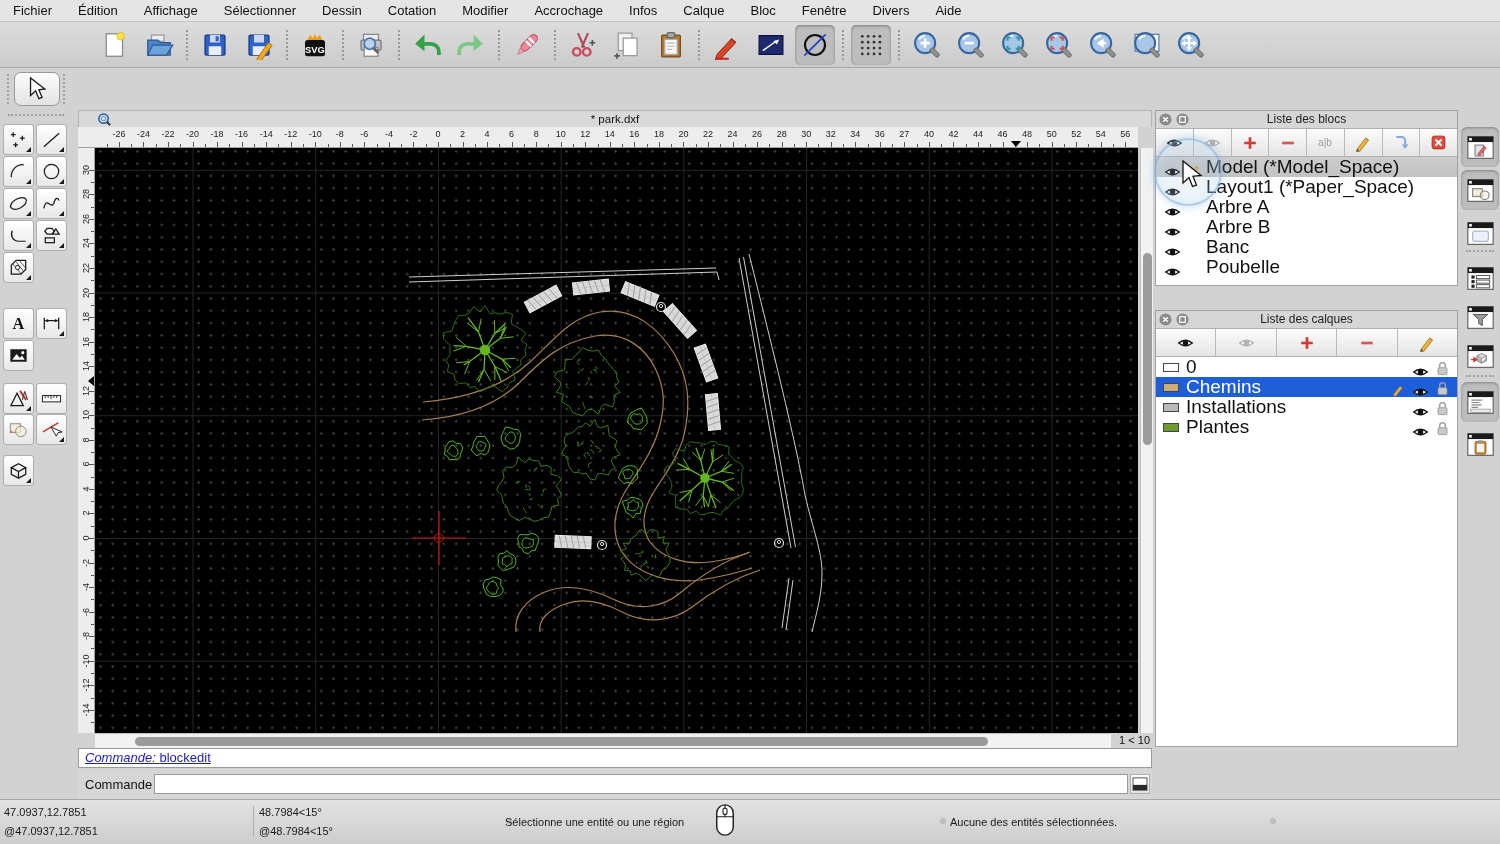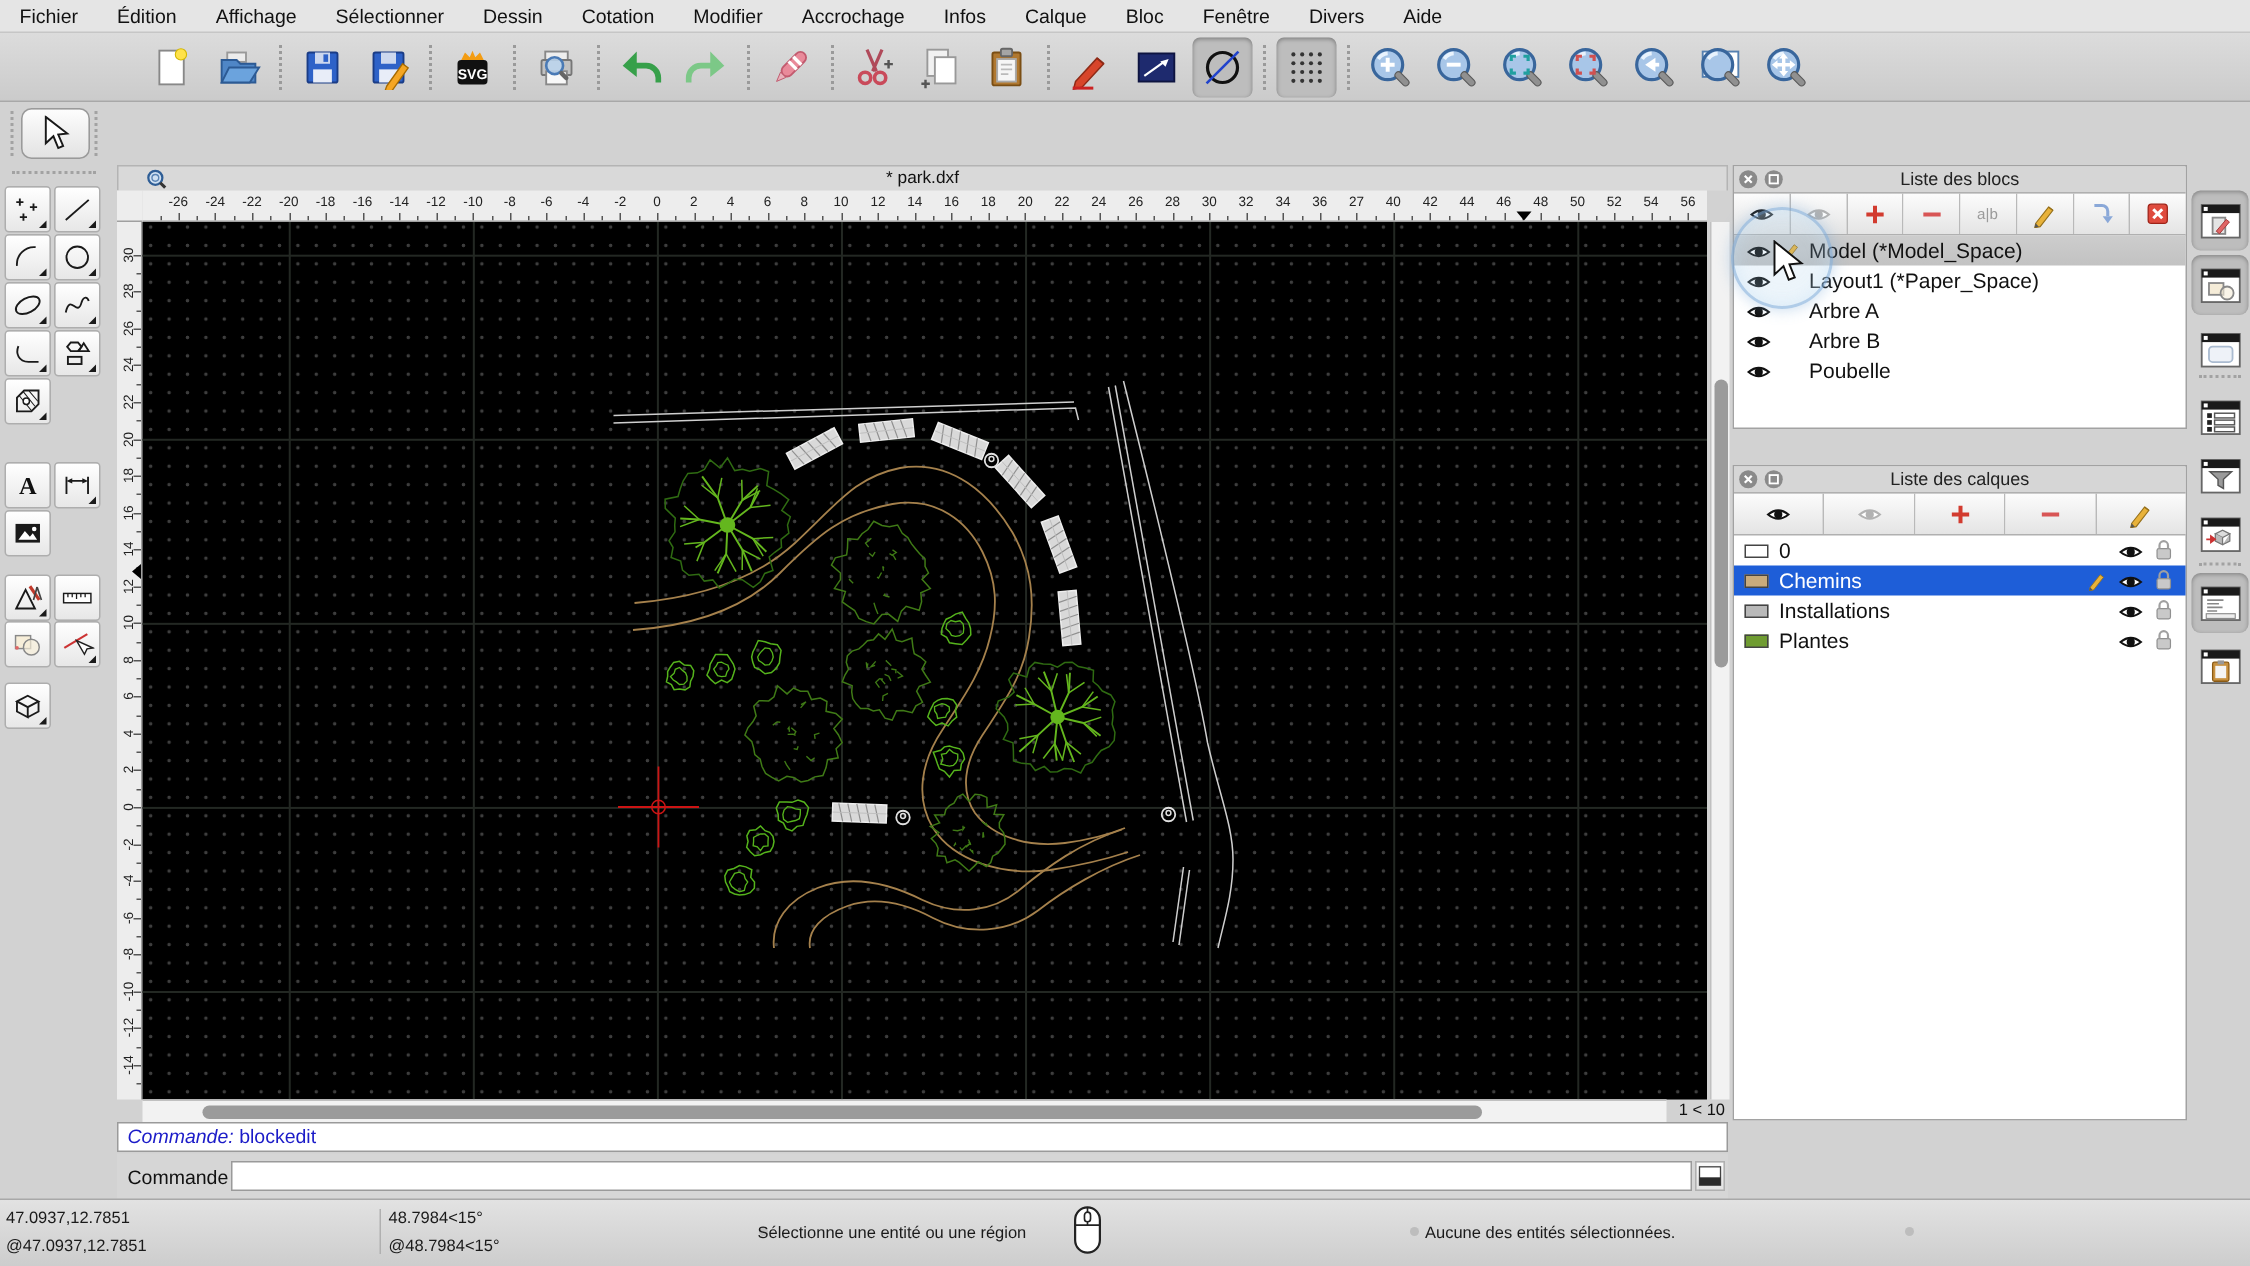--- a/index.html
+++ b/index.html
@@ -71,39 +71,39 @@
   
   #vscroll { position:absolute; left:1140px; top:148px; width:13px; height:585px; background:#f2f2f2; border-left:1px solid #c0c0c0; }
   #vscroll .thumb { position:absolute; left:2px; top:105px; width:9px; height:192px; background:#9b9b9b; border-radius:5px; }
   #hscroll { position:absolute; left:95px; top:733px; width:1016px; height:15px; background:#f2f2f2; border-top:1px solid #c0c0c0; }
   #hscroll .thumb { position:absolute; left:40px; top:3px; width:853px; height:9px; background:#9b9b9b; border-radius:5px; }
   .zoom-indicator { position:absolute; left:1108px; top:733px; width:44px; height:15px; font-size:11px; color:#111;
     text-align:right; line-height:15px; padding-right:2px; }
 
   
   .cmd-history { position:absolute; left:78px; top:748px; width:1074px; height:20px; background:#fff;
-    border:1px solid #9a9a9a; font-size:13px; line-height:18px; padding-left:6px; color:#1b1bc8; }
+    border:1px solid #9a9a9a; font-size:13px; line-height:18px; padding-left:6px; color:#1b1bc8;text-decoration:underline; }
   .cmd-label-hist { font-style:italic; }
   .cmd-row { position:absolute; left:78px; top:769px; width:1074px; height:30px; background:#d6d6d6; }
   .cmd-prompt { position:absolute; left:7px; top:8px; font-size:13px; color:#111; }
   .cmd-row input { position:absolute; left:76px; top:5px; width:974px; height:20px; border:1px solid #9a9a9a;
     font-size:13px; font-family:"Liberation Sans",sans-serif; padding:0 4px; background:#fff; }
   .cmd-btn { position:absolute; right:2px; top:5px; width:20px; height:20px; border:1px solid #b0b0b0;
     background:linear-gradient(#fafafa,#e2e2e2); display:flex; align-items:center; justify-content:center; }
 
   
   .dock { position:absolute; left:1155px; width:303px; background:#fff; border:1px solid #a2a2a2; }
   .dock-title { height:18px; background:#d6d6d6; border-bottom:1px solid #b0b0b0; position:relative;
     text-align:center; font-size:12px; color:#222; line-height:17px; }
   .dock-title .tbtns { position:absolute; left:3px; top:2px; display:flex; gap:4px; }
   .dock-toolbar { display:flex; border-bottom:1px solid #b0b0b0; }
   .dock-tb-btn { flex:1; height:27px; border-right:1px solid #b9b9b9; background:linear-gradient(#fcfcfc,#e4e4e4);
     display:flex; align-items:center; justify-content:center; }
   .dock-tb-btn:last-child { border-right:none; }
-  .list-row { position:relative; height:20px; font-size:14px; color:#111; display:flex; align-items:center; }
+  .list-row { position:relative; height:20px; font-size:19px; color:#111; display:flex; align-items:center; }
   .list-row.sel-gray { background:linear-gradient(#cdcdcd,#c2c2c2); }
   .list-row.sel-blue { background:#1e5ed8; color:#fff; }
   .row-eye { position:absolute; left:8px; top:4px; }
   .row-pencil { position:absolute; left:31px; top:3px; }
   .row-label { position:absolute; left:50px; line-height:20px; white-space:nowrap; }
   .lay-swatch { position:absolute; left:7px; top:6px; width:16px; height:9px; border:1px solid #444; }
   .lay-name { position:absolute; left:30px; line-height:20px; }
   .lay-pencil { position:absolute; right:52px; top:3px; }
   .lay-eye { position:absolute; right:28px; top:4px; }
   .lay-lock { position:absolute; right:8px; top:2px; }
@@ -971,20 +971,27 @@
               <path d="M2 7 Q10 .5 18 7 Q10 13.5 2 7z" fill="#fff" stroke="#111" stroke-width="1.6"></path>
               <circle cx="10" cy="7" r="3.2" fill="#111"></circle>
             </svg></span>
           <span class="row-label">Arbre B</span>
         </div>
         <div class="list-row">
           <span class="row-eye"><svg viewBox="0 0 20 14" width="17" height="12">
               <path d="M2 7 Q10 .5 18 7 Q10 13.5 2 7z" fill="#fff" stroke="#111" stroke-width="1.6"></path>
               <circle cx="10" cy="7" r="3.2" fill="#111"></circle>
             </svg></span>
+          <span class="row-label">Banc</span>
+        </div>
+        <div class="list-row">
+          <span class="row-eye"><svg viewBox="0 0 20 14" width="17" height="12">
+              <path d="M2 7 Q10 .5 18 7 Q10 13.5 2 7z" fill="#fff" stroke="#111" stroke-width="1.6"></path>
+              <circle cx="10" cy="7" r="3.2" fill="#111"></circle>
+            </svg></span>
           <span class="row-label">Poubelle</span>
         </div>
       </div>
   </div>
 
   <div class="dock" id="layersdock" style="top:310px;height:437px;">
     <div class="dock-title">
       <span class="tbtns">
         <span><svg viewBox="0 0 14 14" width="13" height="13">
               <circle cx="7" cy="7" r="6.5" fill="#8a8a8a"></circle>

